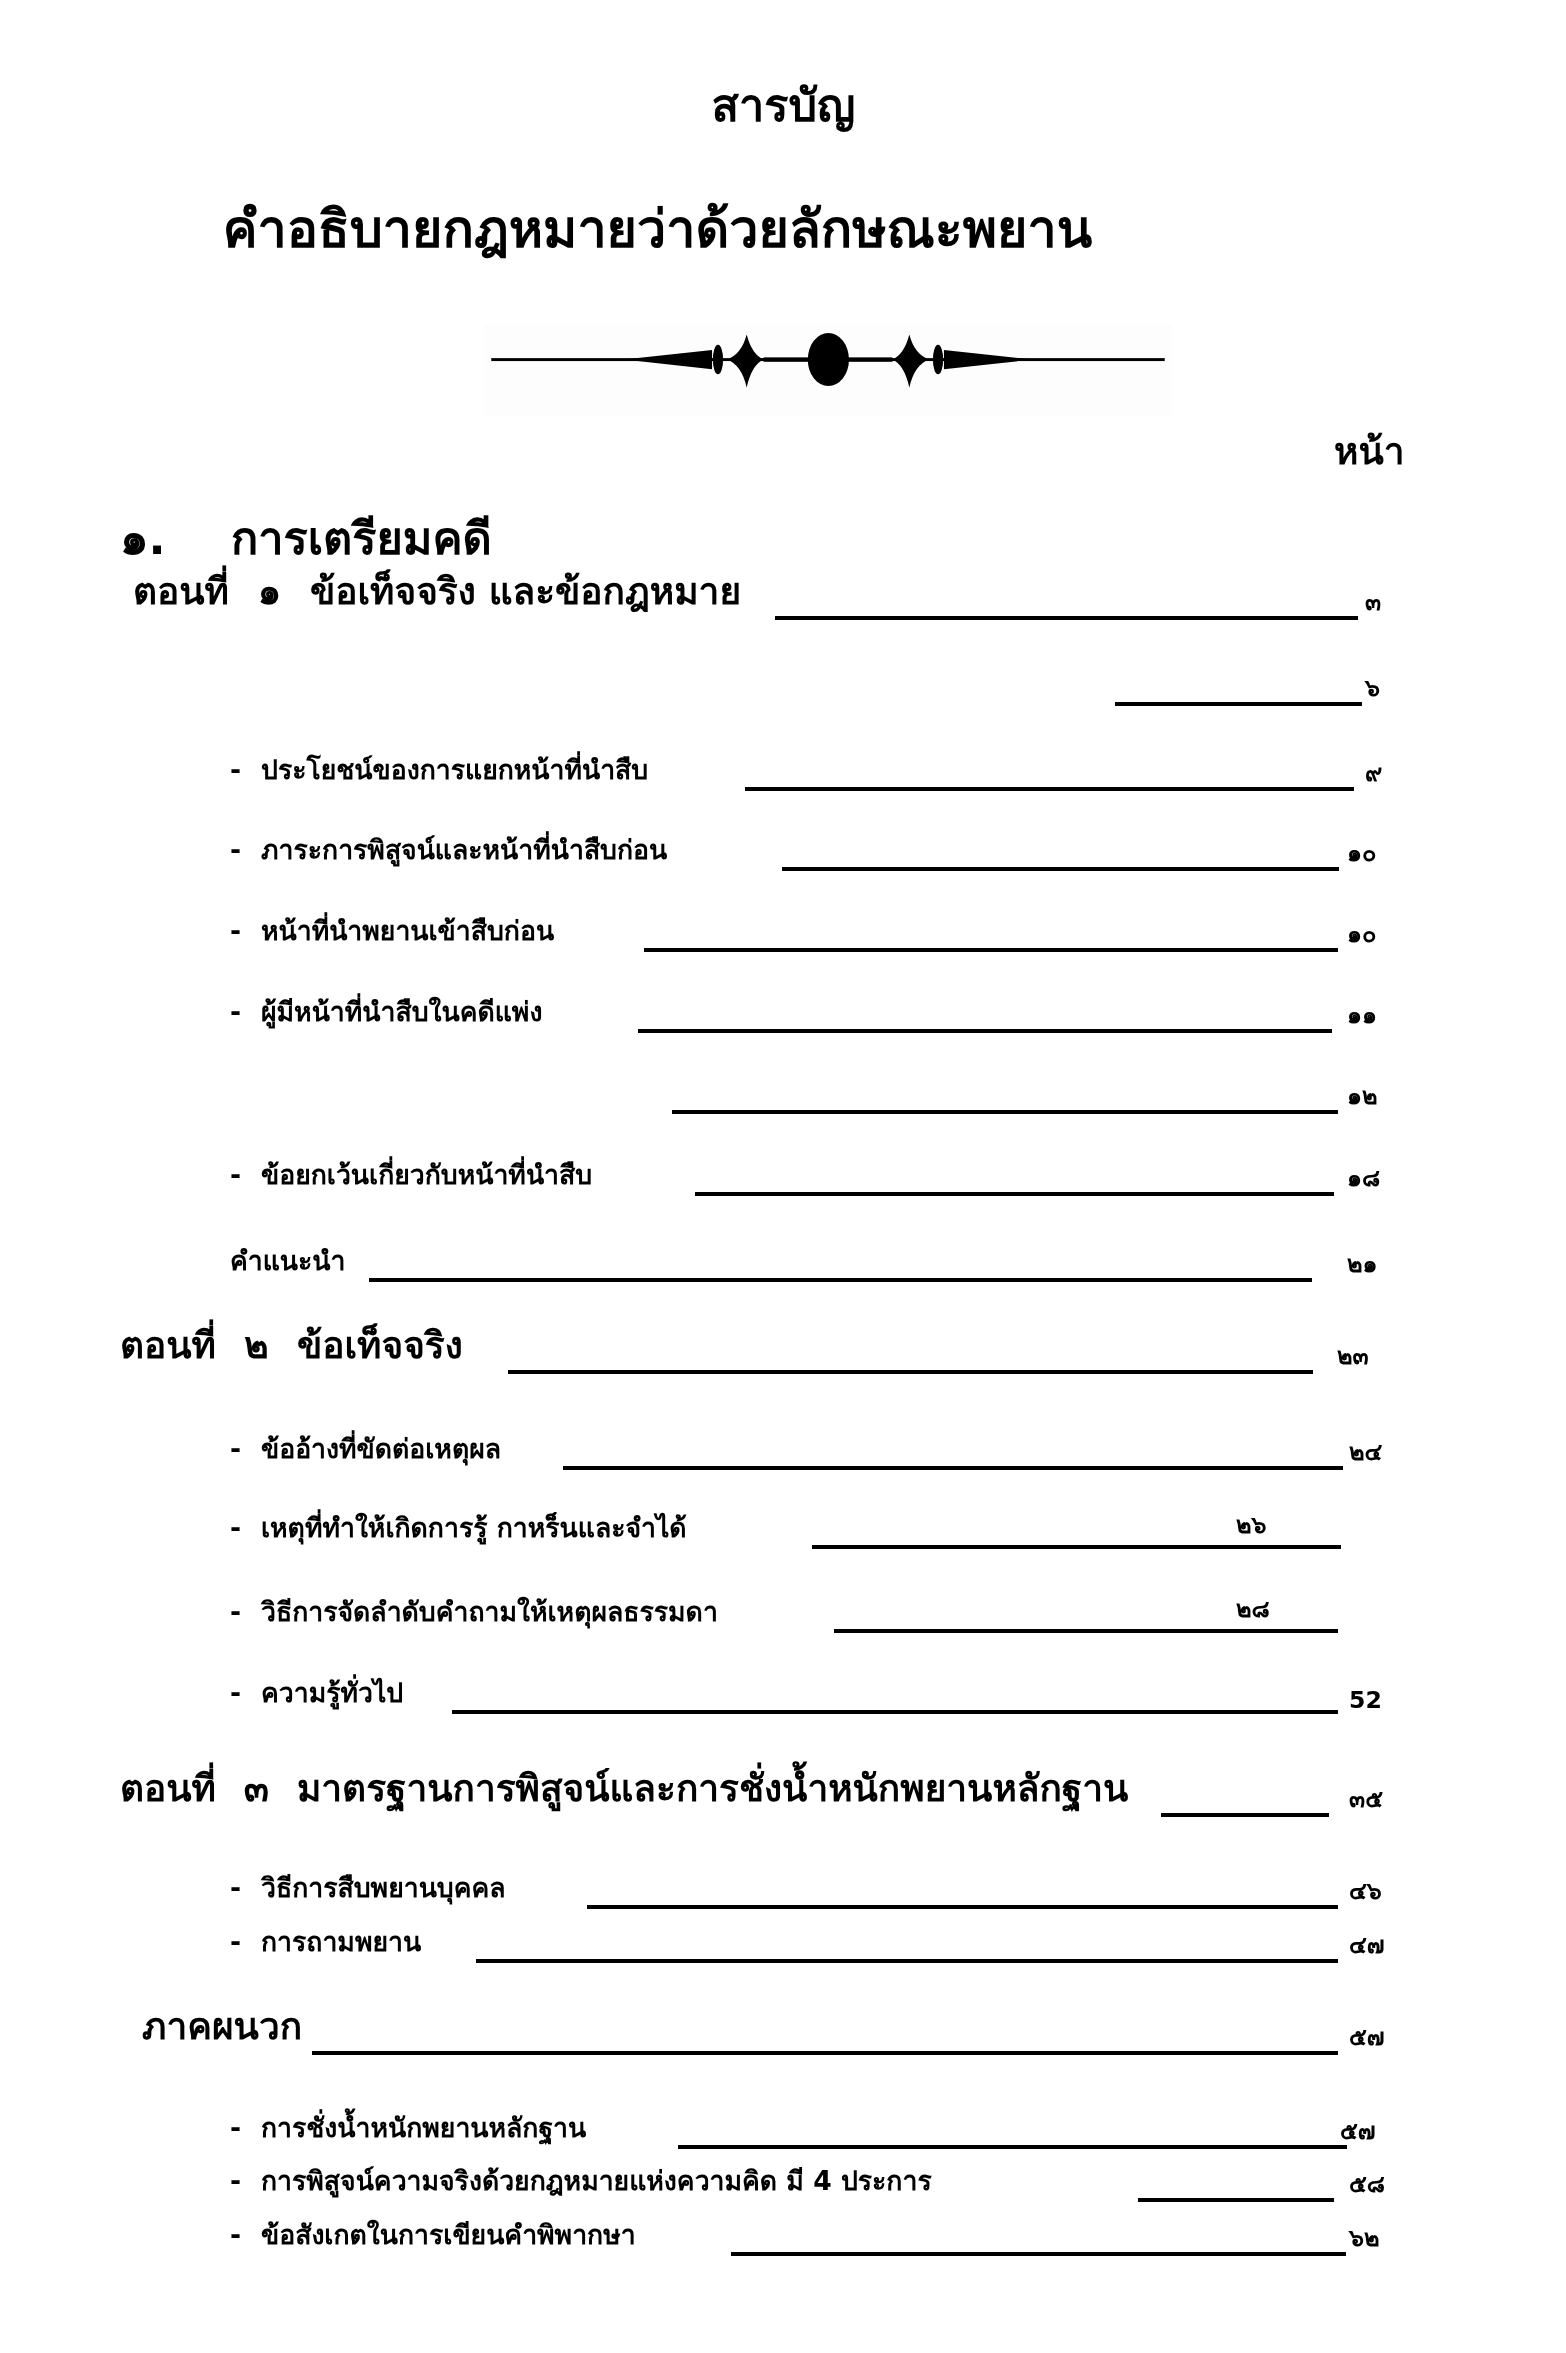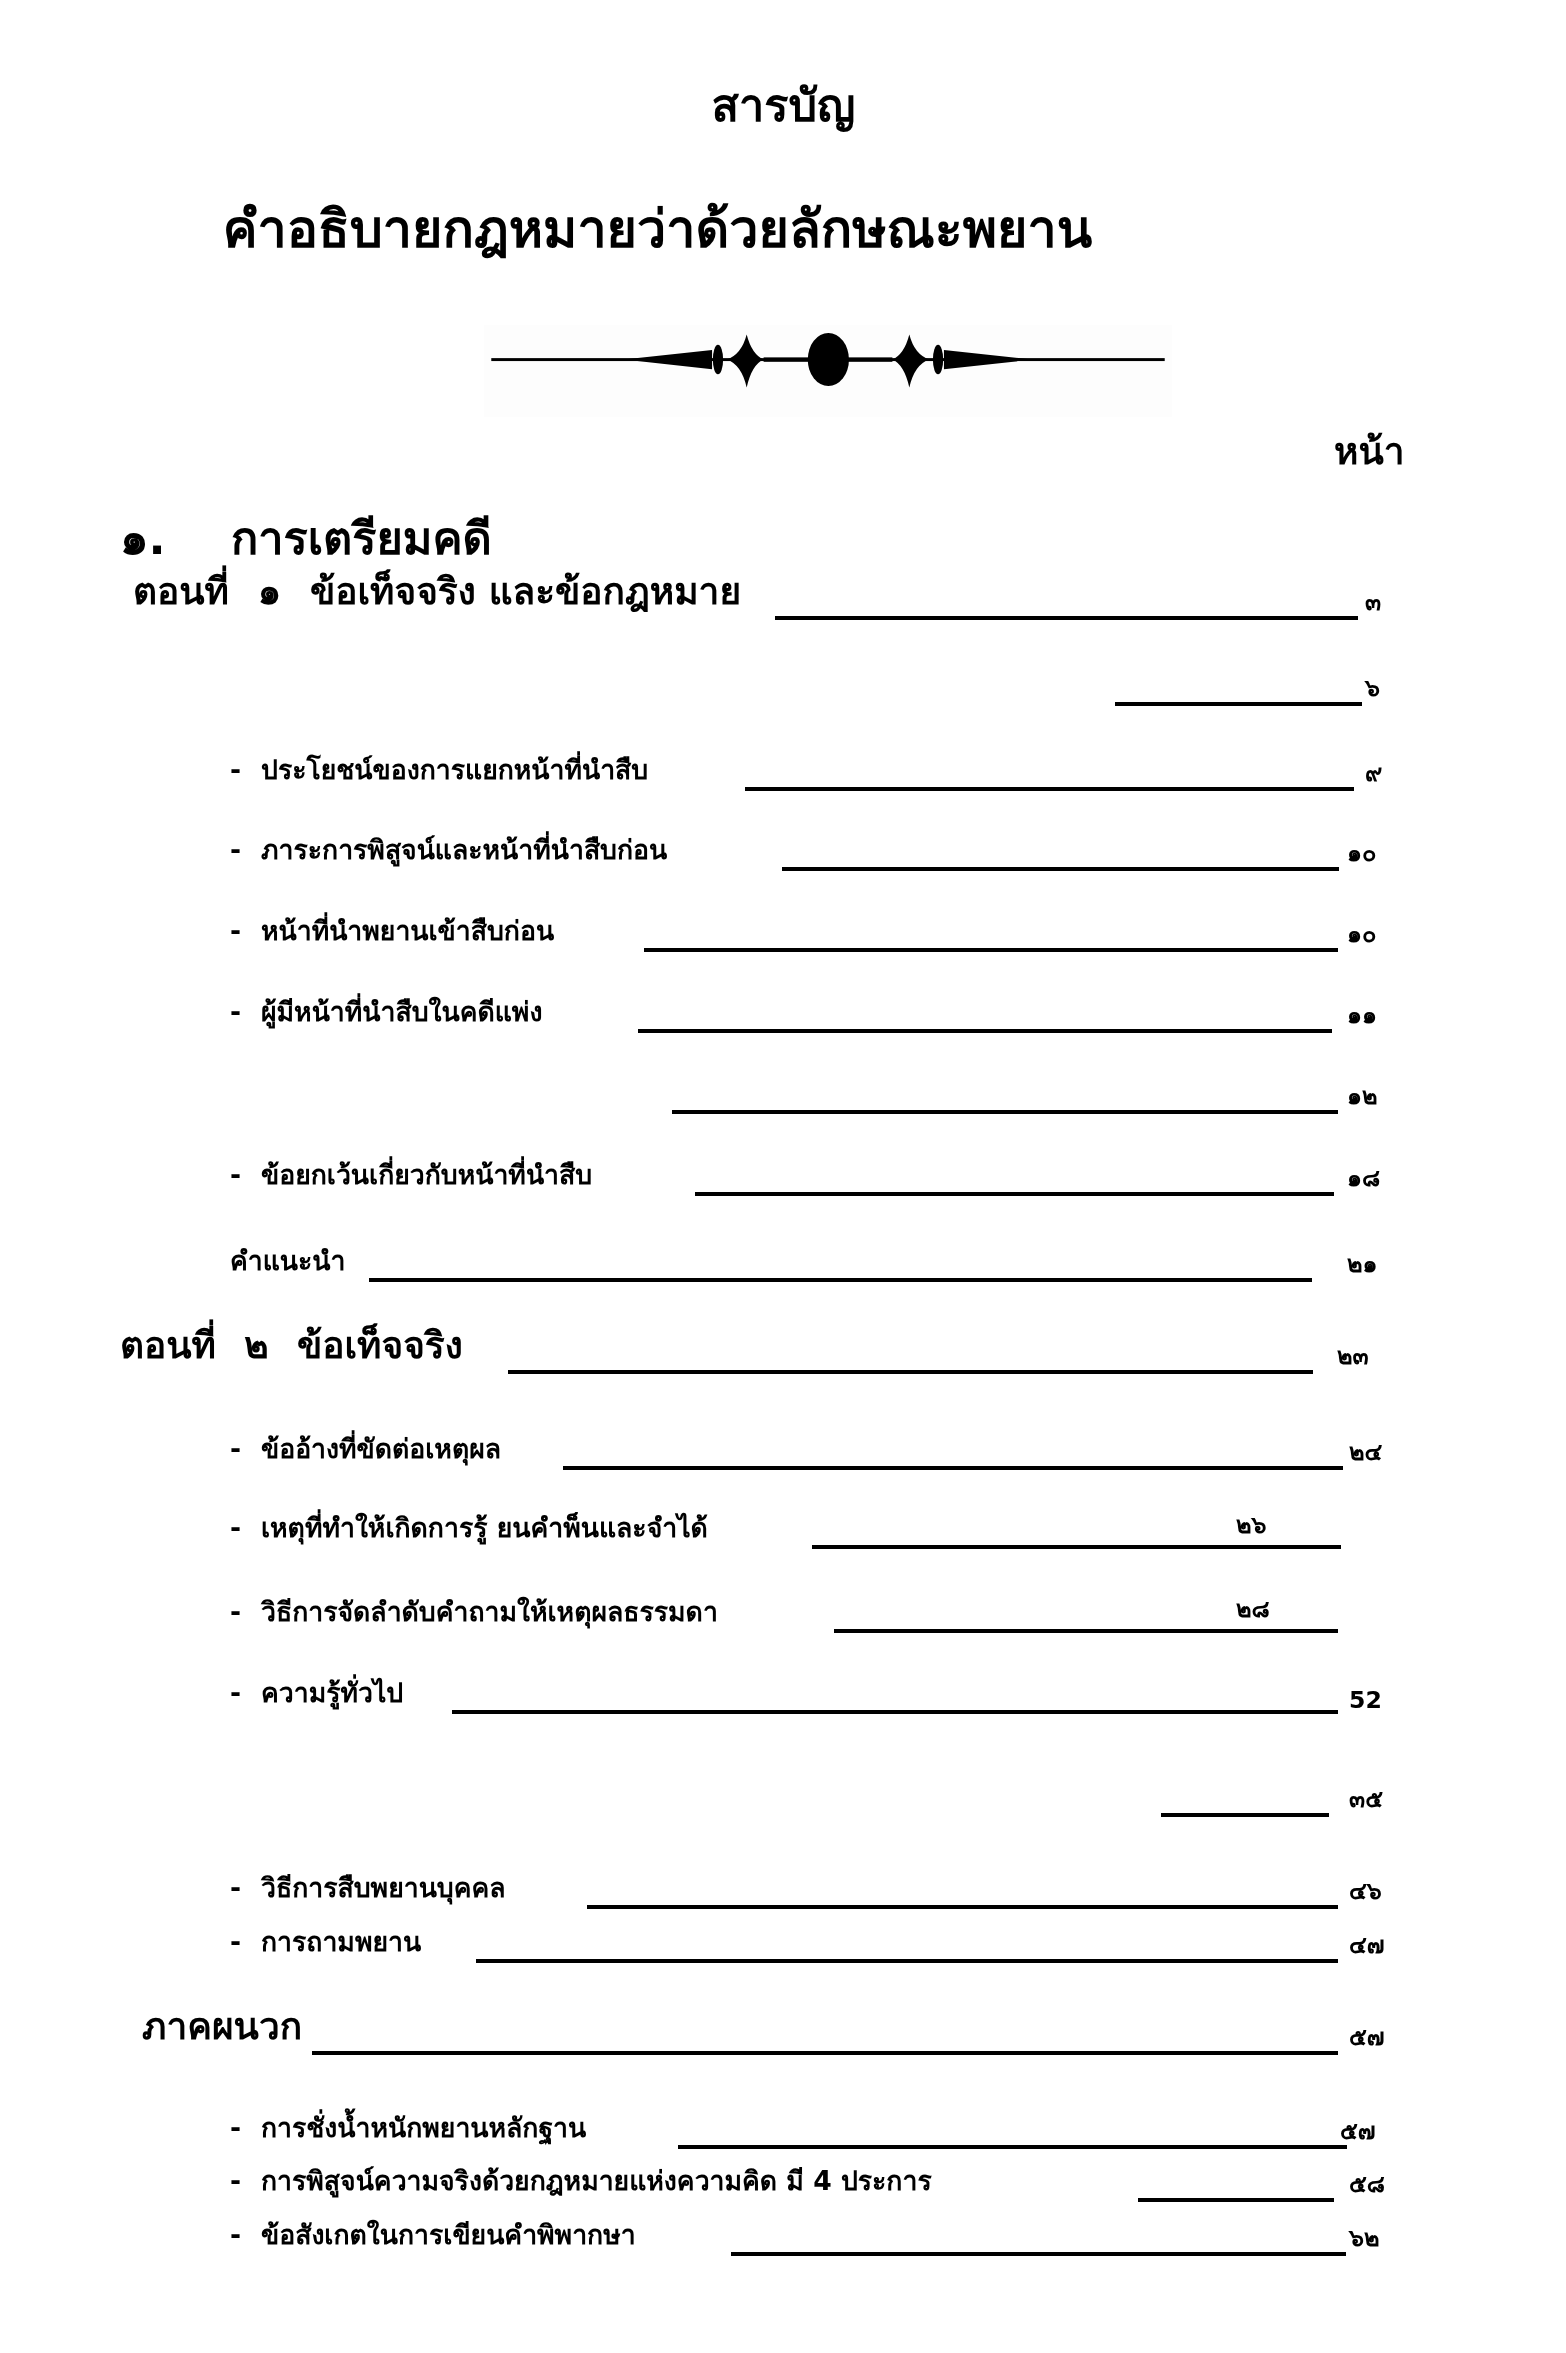--- a/index.html
+++ b/index.html
@@ -110,36 +110,37 @@
   <span class="rule" style="left:508px; width:805px;"></span>
   <span class="pg" style="left:1337px;">๒๓</span>
 </div>
 
 <div class="row sub" style="top:1417px;">
   <span class="label" style="left:230px;"><span class="dash">-</span><span>ข้ออ้างที่ขัดต่อเหตุผล</span></span>
   <span class="rule" style="left:563px; width:780px;"></span>
   <span class="pg" style="left:1349px;">๒๔</span>
 </div>
 <div class="row sub" style="top:1496px;">
-  <span class="label" style="left:230px;"><span class="dash">-</span><span>เหตุที่ทำให้เกิดการรู้  ยนคำพ็นและจำได้</span></span>
+  <span class="label" style="left:230px;"><span class="dash">-</span><span>เหตุที่ทำให้เกิดการรู้  กาหร็นและจำได้</span></span>
   <span class="rule" style="left:812px; width:529px;"></span>
   <span class="pg" style="left:1236px; bottom:11.8px;">๒๖</span>
 </div>
 <div class="row sub" style="top:1580px;">
   <span class="label" style="left:230px;"><span class="dash">-</span><span>วิธีการจัดลำดับคำถามให้เหตุผลธรรมดา</span></span>
   <span class="rule" style="left:834px; width:504px;"></span>
   <span class="pg" style="left:1236px; bottom:11.8px;">๒๘</span>
 </div>
 <div class="row sub" style="top:1661px;">
   <span class="label" style="left:230px;"><span class="dash">-</span><span>ความรู้ทั่วไป</span></span>
   <span class="rule" style="left:452px; width:886px;"></span>
   <span class="pg" style="left:1349px;">52</span>
 </div>
 
 <div class="row sec" style="top:1764px;">
+  <span class="label" style="left:120px;"><span>ตอนที่</span><span class="sec-num">๓</span><span>มาตรฐานการพิสูจน์และการชั่งน้ำหนักพยานหลักฐาน</span></span>
   <span class="rule" style="left:1161px; width:168px;"></span>
   <span class="pg" style="left:1349px;">๓๕</span>
 </div>
 
 <div class="row sub" style="top:1856px;">
   <span class="label" style="left:230px;"><span class="dash">-</span><span>วิธีการสืบพยานบุคคล</span></span>
   <span class="rule" style="left:587px; width:751px;"></span>
   <span class="pg" style="left:1349px;">๔๖</span>
 </div>
 <div class="row sub" style="top:1910px;">

